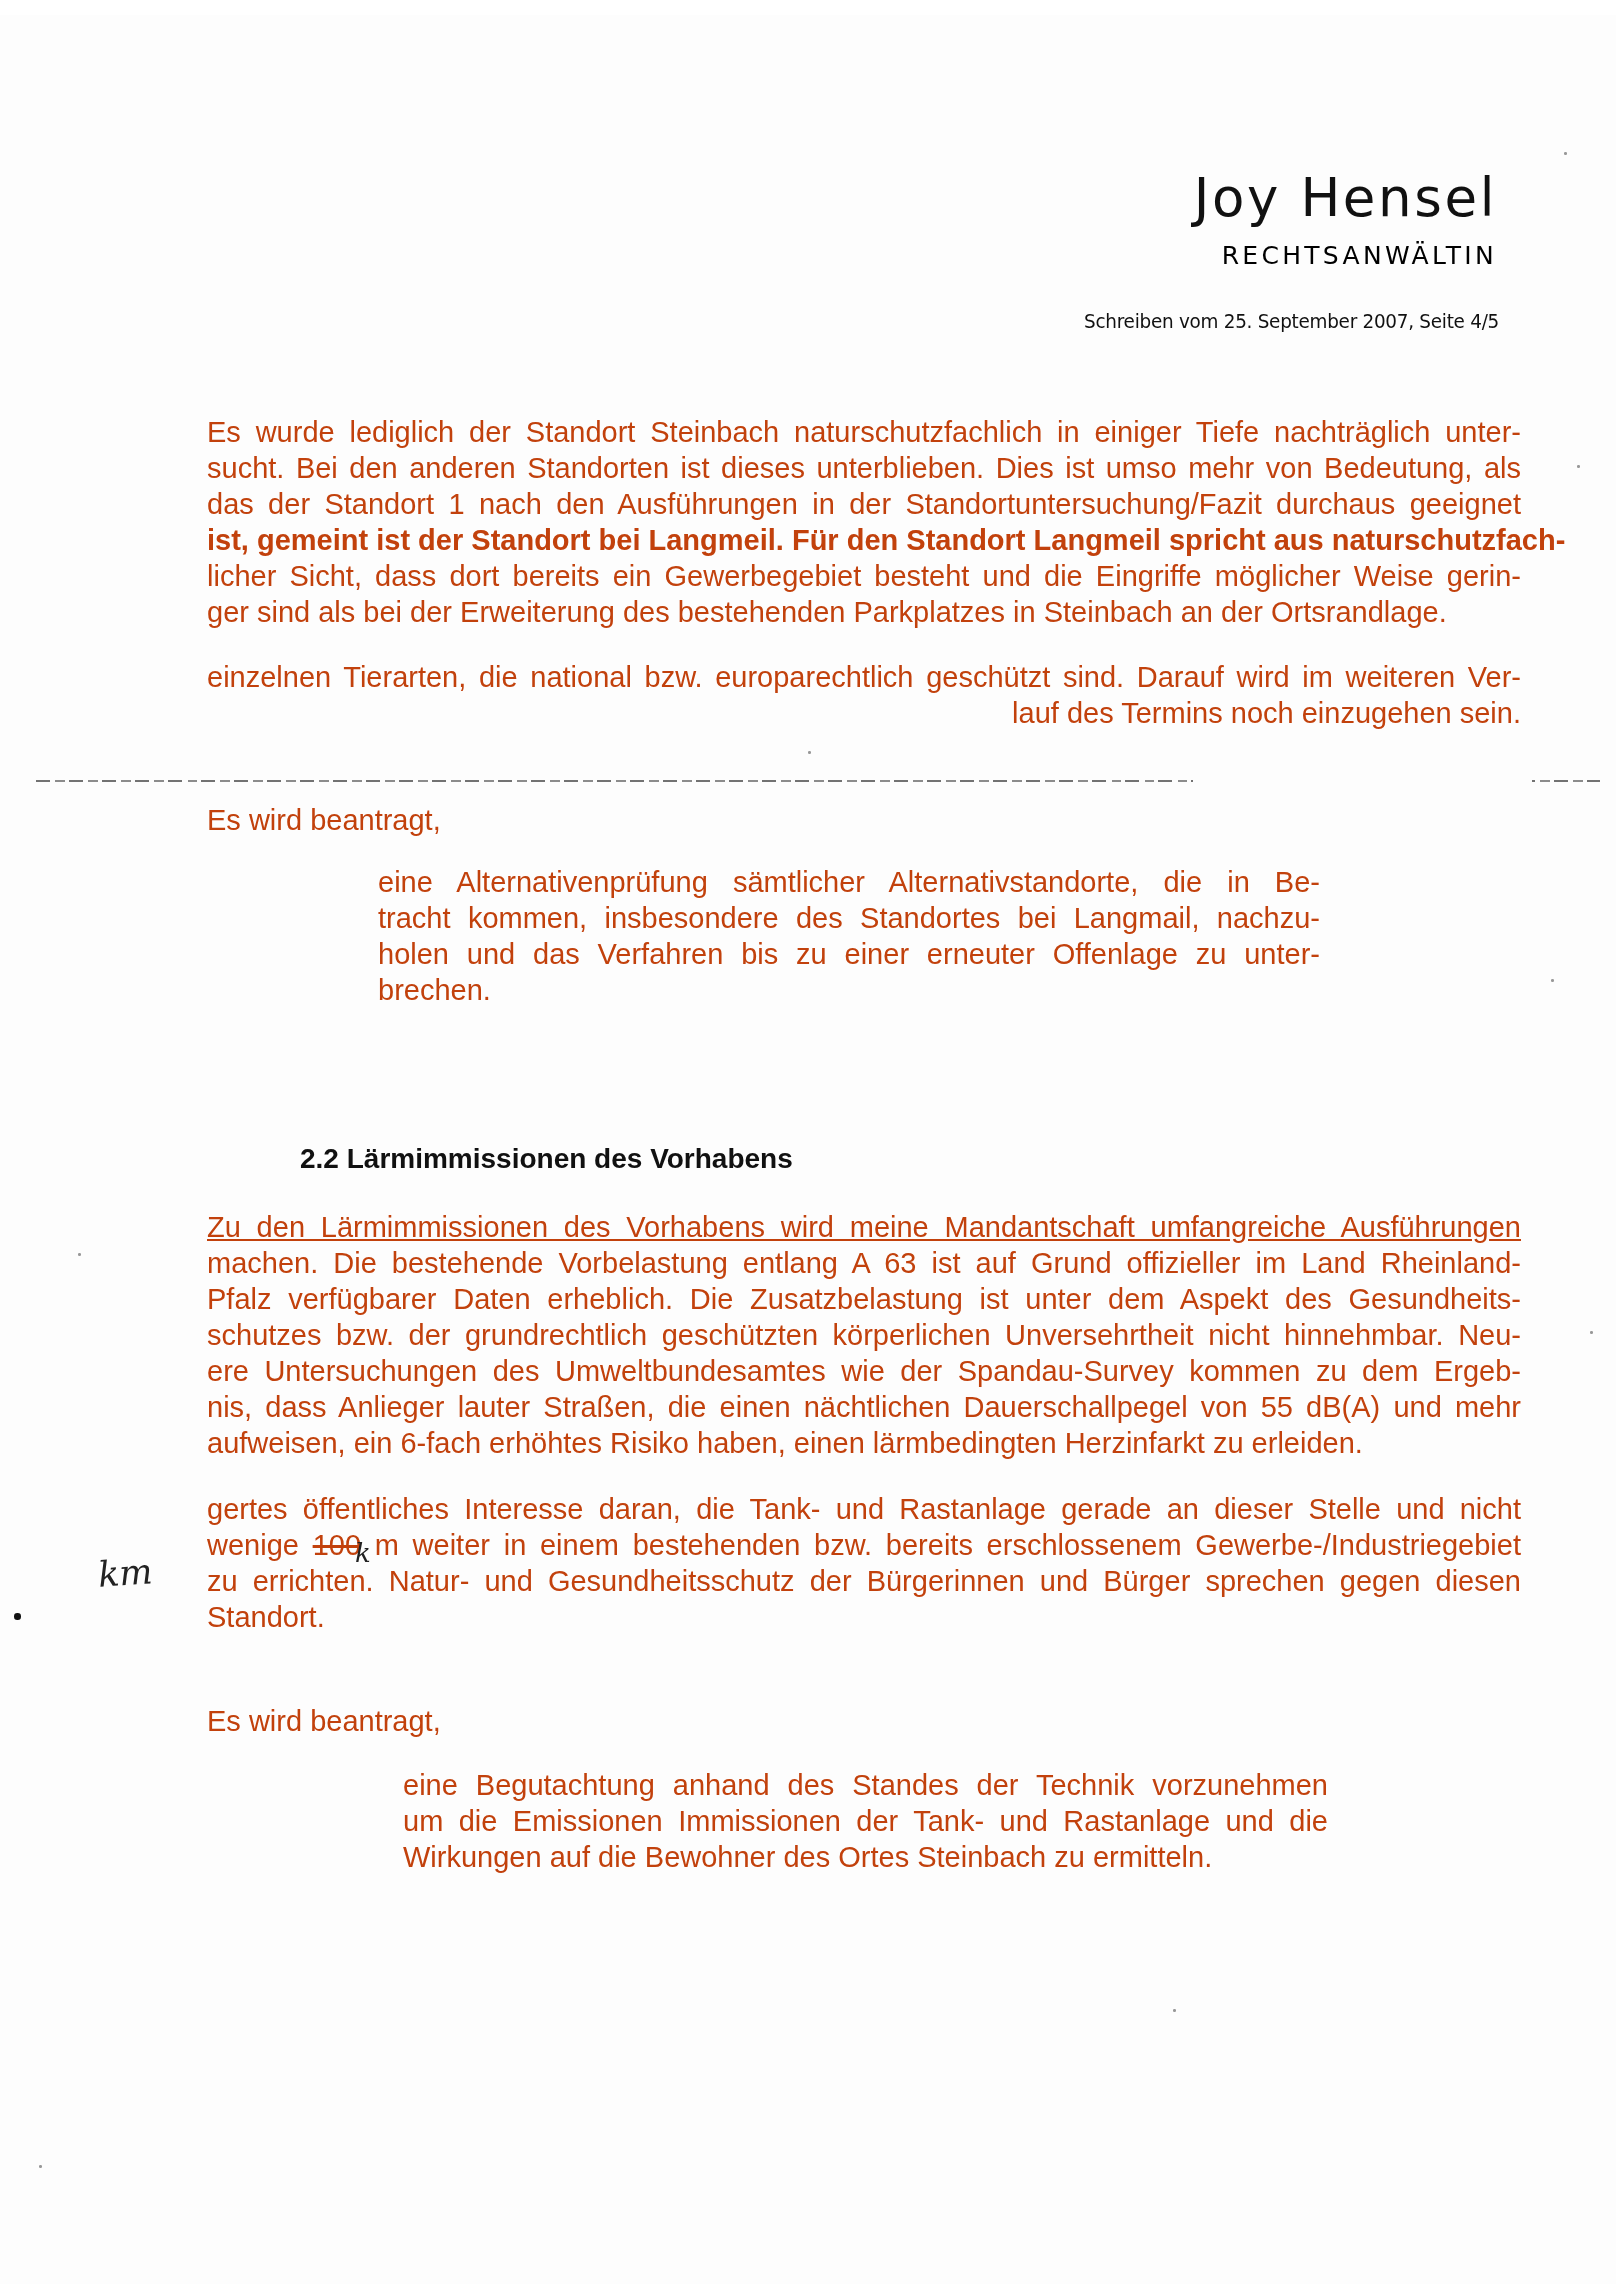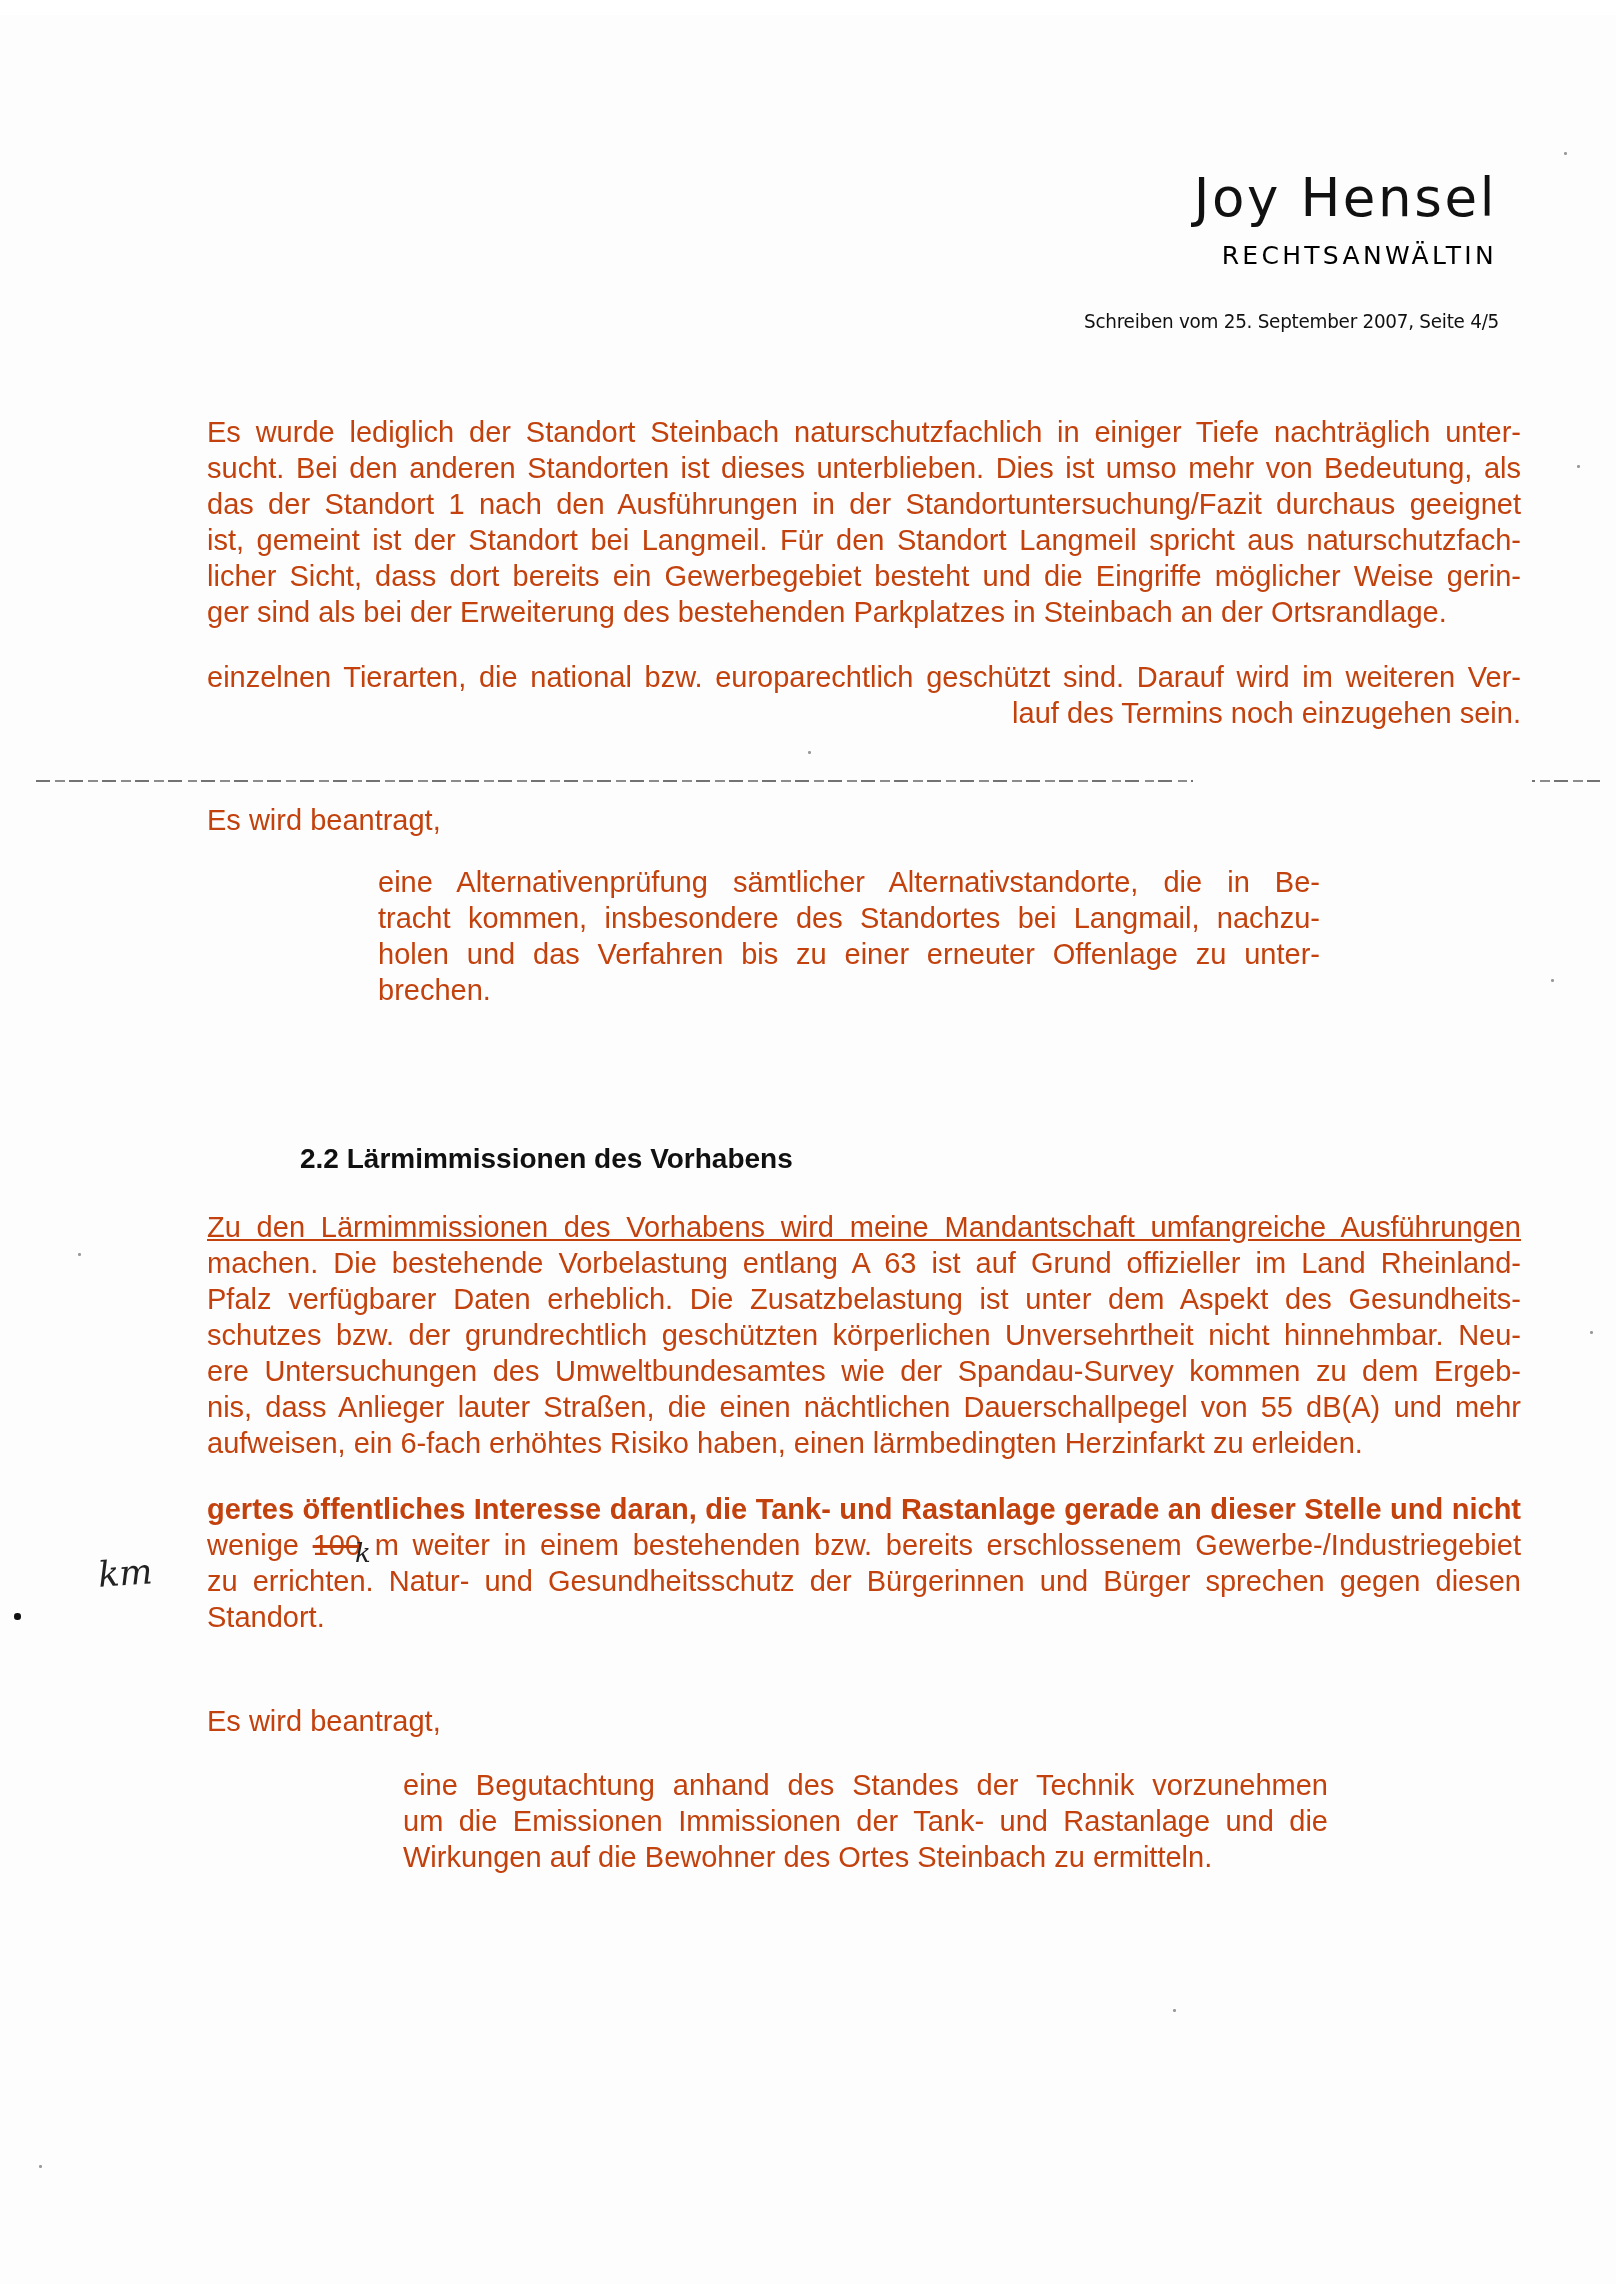--- a/index.html
+++ b/index.html
@@ -68,21 +68,21 @@
 <div class="page">
 
   <div class="letterhead-name">Joy Hensel</div>
   <div class="letterhead-title">RECHTSANWÄLTIN</div>
   <div class="page-ref">Schreiben vom 25. September 2007, Seite 4/5</div>
 
   <div class="body-text p1">
     <span class="line justify" style="display: block;">Es wurde lediglich der Standort Steinbach naturschutzfachlich in einiger Tiefe nachträglich unter-</span>
     <span class="line justify" style="display: block;">sucht. Bei den anderen Standorten ist dieses unterblieben. Dies ist umso mehr von Bedeutung, als</span>
     <span class="line justify" style="display: block;">das der Standort 1 nach den Ausführungen in der Standortuntersuchung/Fazit durchaus geeignet</span>
-    <span class="line justify" style="display: block;">ist, gemeint ist der Standort bei Langmeil. Für den Standort Langmeil spricht aus naturschutzfach-</span>
+    <span class="line justify" style="display: block; font-weight: bold;">ist, gemeint ist der Standort bei Langmeil. Für den Standort Langmeil spricht aus naturschutzfach-</span>
     <span class="line justify" style="display: block;">licher Sicht, dass dort bereits ein Gewerbegebiet besteht und die Eingriffe möglicher Weise gerin-</span>
     <span class="line" style="display: block;">ger sind als bei der Erweiterung des bestehenden Parkplatzes in Steinbach an der Ortsrandlage.</span>
   </div>
 
   <div class="body-text p2">
     <span class="line justify" style="display: block;">einzelnen Tierarten, die national bzw. europarechtlich geschützt sind. Darauf wird im weiteren Ver-</span>
     <span class="line" style="display: block; text-align: right;">lauf des Termins noch einzugehen sein.</span>
   </div>
 
   <div class="sep"></div>
@@ -103,21 +103,21 @@
     <span class="line justify" style="display: block; text-decoration: underline;">Zu den Lärmimmissionen des Vorhabens wird meine Mandantschaft umfangreiche Ausführungen</span>
     <span class="line justify" style="display: block;">machen. Die bestehende Vorbelastung entlang A 63 ist auf Grund offizieller im Land Rheinland-</span>
     <span class="line justify" style="display: block;">Pfalz verfügbarer Daten erheblich. Die Zusatzbelastung ist unter dem Aspekt des Gesundheits-</span>
     <span class="line justify" style="display: block;">schutzes bzw. der grundrechtlich geschützten körperlichen Unversehrtheit nicht hinnehmbar. Neu-</span>
     <span class="line justify" style="display: block;">ere Untersuchungen des Umweltbundesamtes wie der Spandau-Survey kommen zu dem Ergeb-</span>
     <span class="line justify" style="display: block;">nis, dass Anlieger lauter Straßen, die einen nächtlichen Dauerschallpegel von 55 dB(A) und mehr</span>
     <span class="line" style="display: block;">aufweisen, ein 6-fach erhöhtes Risiko haben, einen lärmbedingten Herzinfarkt zu erleiden.</span>
   </div>
 
   <div class="body-text p4">
-    <span class="line justify" style="display: block; font-weight: bold;">gertes öffentliches Interesse daran, die Tank- und Rastanlage gerade an dieser Stelle und nicht</span>
+    <span class="line justify" style="display: block;">gertes öffentliches Interesse daran, die Tank- und Rastanlage gerade an dieser Stelle und nicht</span>
     <span class="line justify" style="display: block;"><span>wenige </span><span class="strike">100</span><span> m weiter in einem bestehenden bzw. bereits erschlossenem Gewerbe-/Industriegebiet</span></span>
     <span class="line justify" style="display: block;">zu errichten. Natur- und Gesundheitsschutz der Bürgerinnen und Bürger sprechen gegen diesen</span>
     <span class="line" style="display: block;">Standort.</span>
   </div>
 
   <div class="handwriting">km</div>
   <div class="insert-mark">k</div>
   <div class="dot-big"></div>
 
   <div class="body-text req2-intro">Es wird beantragt,</div>

